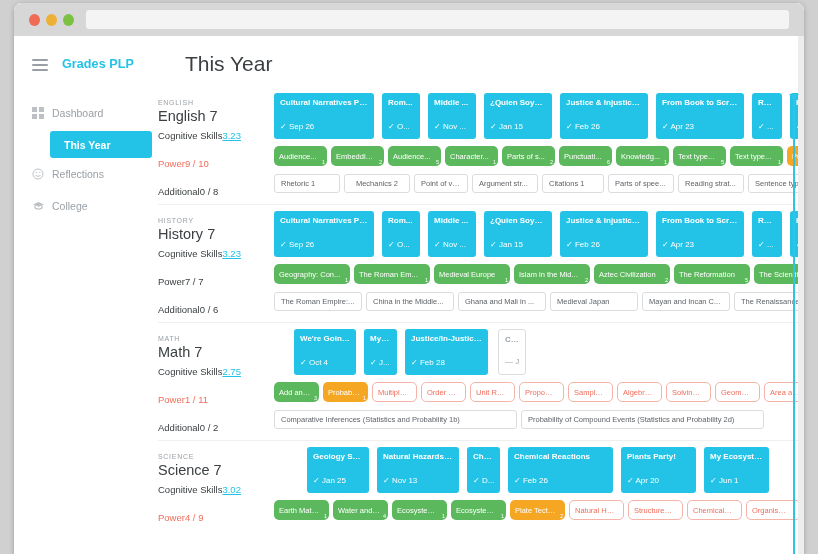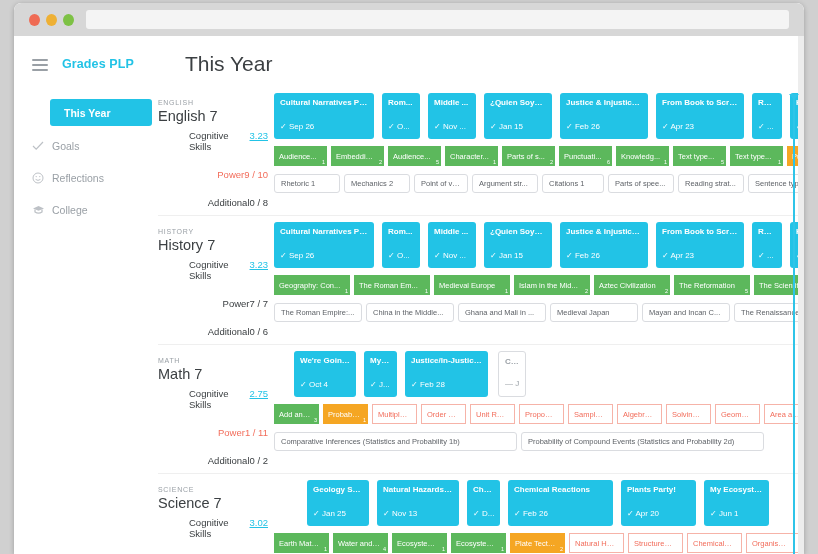--- a/index.html
+++ b/index.html
@@ -93,21 +93,21 @@
   .subject {
     display: flex;
     padding-top: 2px;
   }
   .subj-info { width: 110px; flex-shrink: 0; padding-top: 6px; }
   .subj-cat {
     font-size: 7px; color: #9aa0a6; letter-spacing: .7px;
     text-transform: uppercase; margin-bottom: 2px;
   }
   .subj-name { font-size: 14.5px; color: #3c4043; margin-bottom: 6px; }
-  .metric { display:flex; justify-content: flex-end; font-size: 9.5px; color:#3c4043;margin-left:31px; }
+  .metric { display:flex; justify-content: flex-start; font-size: 9.5px; color:#3c4043; }
   .metric .val { color:#3c4043; }
   .metric.cog { margin-bottom: 17px; }
   .metric.cog .val { color:#22c3e6;text-decoration:underline; }
   .metric.power { margin-bottom: 17px; }
   .metric.power.alert, .metric.power.alert .val { color:#f26d5b; }
   .rows { flex: 1; padding-left: 6px; }
   .row { display:flex; gap: 4px; align-items: flex-start; }
   .row.projects { height: 48px; margin-bottom: 5px; }
   .row.chips { height: 22px; margin-bottom: 6px; }
   .row.chips2 { height: 20px; }
@@ -122,21 +122,21 @@
   .pcard .t {
     white-space: nowrap; overflow:hidden; text-overflow: ellipsis;
     font-weight: bold; line-height: 1.1;
   }
   .pcard .d { font-size: 8px; padding-bottom: 8px; white-space:nowrap; overflow:hidden;}
   .pcard.ghost {
     background: #fff; color:#9aa0a6; border:1px solid #dadce0;
   }
   
   .chip {
-    border-radius: 0; font-size: 7.5px; position: relative;
+    border-radius: 5px; font-size: 7.5px; position: relative;
     padding: 5px 8px 5px 5px; height: 20px; overflow:hidden;
     white-space: nowrap; text-overflow: ellipsis;
     display:flex; align-items:center;
   }
   .chip .sub {
     position:absolute; right: 2px; bottom: 1px; font-size: 5.5px;
   }
   .chip.green { background:#5cb85c; color:#fff; }
   .chip.orange { background:#f5a623; color:#fff; }
   .chip.redline { background:#fff; color:#f26d5b; border:1px solid #f6b3a8; }
@@ -184,30 +184,33 @@
           <span></span>
           <span></span>
       </div>
       <div id="brand">Grades PLP</div>
       <div id="page-title">This Year</div>
     </div>
 
     <div id="content">
 
       <nav id="sidebar">
+        <div class="nav-item">
+          <span class="ic">
+            <span class="grid-ic">
+                <i></i>
+                <i></i>
+                <i></i>
+                <i></i>
+              </span>
+          </span>
+          <span>Dashboard</span>
+        </div>
         <div class="nav-sub active">
           <span>This Year</span>
-        </div>
-        <div class="nav-item" style="margin-top:6px">
-          <span class="ic">
-            <svg width="12" height="12" viewBox="0 0 12 12">
-                <path d="M1 6 L4.2 9.2 L11 2" fill="none" stroke="#bdc1c6" stroke-width="1.2"></path>
-              </svg>
-          </span>
-          <span>Goals</span>
         </div>
         <div class="nav-item">
           <span class="ic">
             <svg width="12" height="12" viewBox="0 0 12 12">
               <circle cx="6" cy="6" r="5" fill="none" stroke="#bdc1c6" stroke-width="1"></circle>
               <circle cx="4.2" cy="4.6" r=".7" fill="#bdc1c6"></circle>
                 <circle cx="7.8" cy="4.6" r=".7" fill="#bdc1c6"></circle>
               <path d="M3.6 7.4 Q6 9.4 8.4 7.4" fill="none" stroke="#bdc1c6" stroke-width="1"></path>
             </svg>
           </span>
@@ -316,21 +319,21 @@
                     <span class="sub">1</span>
                   </div>
                   <div class="chip orange" style="width: 53px;">
                     <span style="overflow:hidden;text-overflow:ellipsis;white-space:nowrap;display:block;width:100%">Punctuati...</span>
                   </div>
                 </div>
                 <div class="row chips2">
                   <div class="chip plain" style="width: 66px;">
                     <span style="overflow:hidden;text-overflow:ellipsis;white-space:nowrap;display:block;width:100%">Rhetoric 1</span>
                   </div>
-                  <div class="chip plain" style="width: 66px;">
+                  <div class="chip plain" style="width: 66px; text-align: center;">
                     <span style="overflow:hidden;text-overflow:ellipsis;white-space:nowrap;display:block;width:100%">Mechanics 2</span>
                   </div>
                   <div class="chip plain" style="width: 54px;">
                     <span style="overflow:hidden;text-overflow:ellipsis;white-space:nowrap;display:block;width:100%">Point of view 2</span>
                   </div>
                   <div class="chip plain" style="width: 66px;">
                     <span style="overflow:hidden;text-overflow:ellipsis;white-space:nowrap;display:block;width:100%">Argument str...</span>
                   </div>
                   <div class="chip plain" style="width: 62px;">
                     <span style="overflow:hidden;text-overflow:ellipsis;white-space:nowrap;display:block;width:100%">Citations 1</span>

